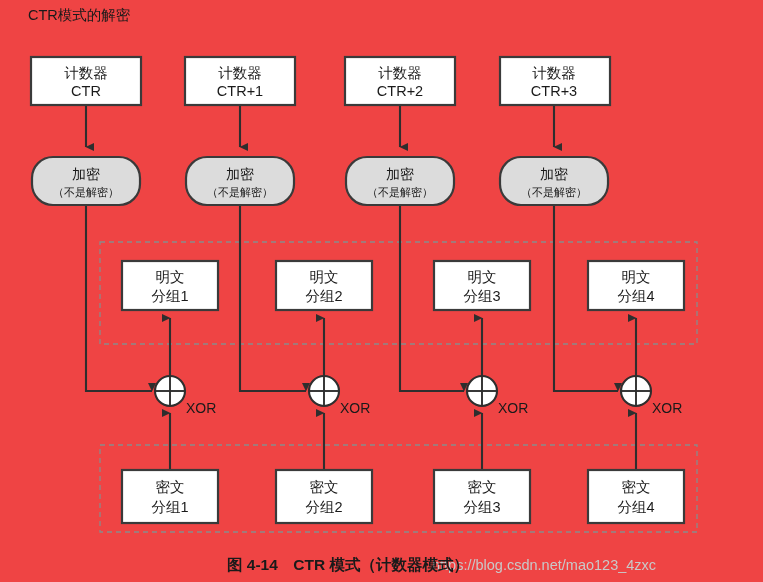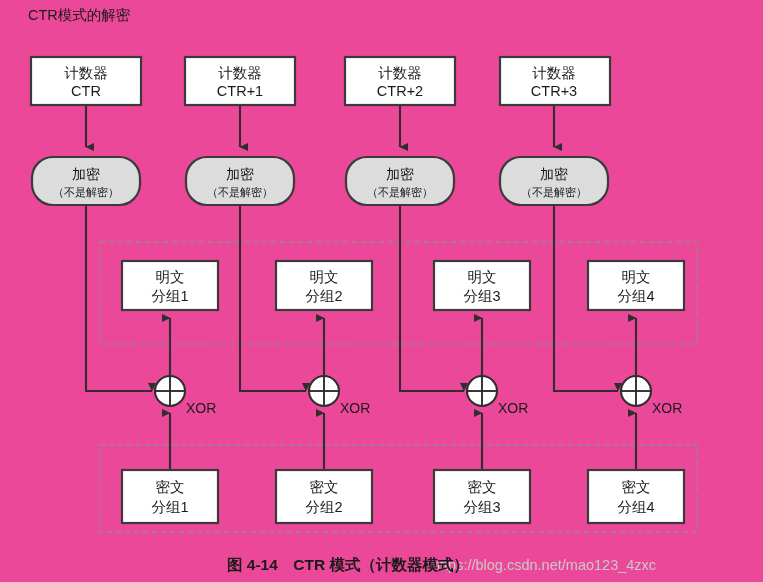--- a/index.html
+++ b/index.html
@@ -14,21 +14,21 @@
     color: #1a1a1a;
     position: relative;
     overflow: hidden;
   }
   #diagram-root {
     position: absolute;
     left: 0;
     top: 0;
     width: 763px;
     height: 582px;
-    background: #ec4899;
+    background: #ef4444;
   }
   svg#ctr-diagram {
     display: block;
     width: 763px;
     height: 582px;
   }
   .box-fill      { fill: #ffffff; stroke: #3a3a3a; stroke-width: 2.2; }
   .enc-fill      { fill: #dcdcdc; stroke: #3a3a3a; stroke-width: 2.2; }
   .dashed-group  { fill: none; stroke: #8a8a8a; stroke-width: 1.3; stroke-dasharray: 5 4; }
   .wire          { stroke: #2e2e2e; stroke-width: 2.1; fill: none; stroke-linecap: butt; }

